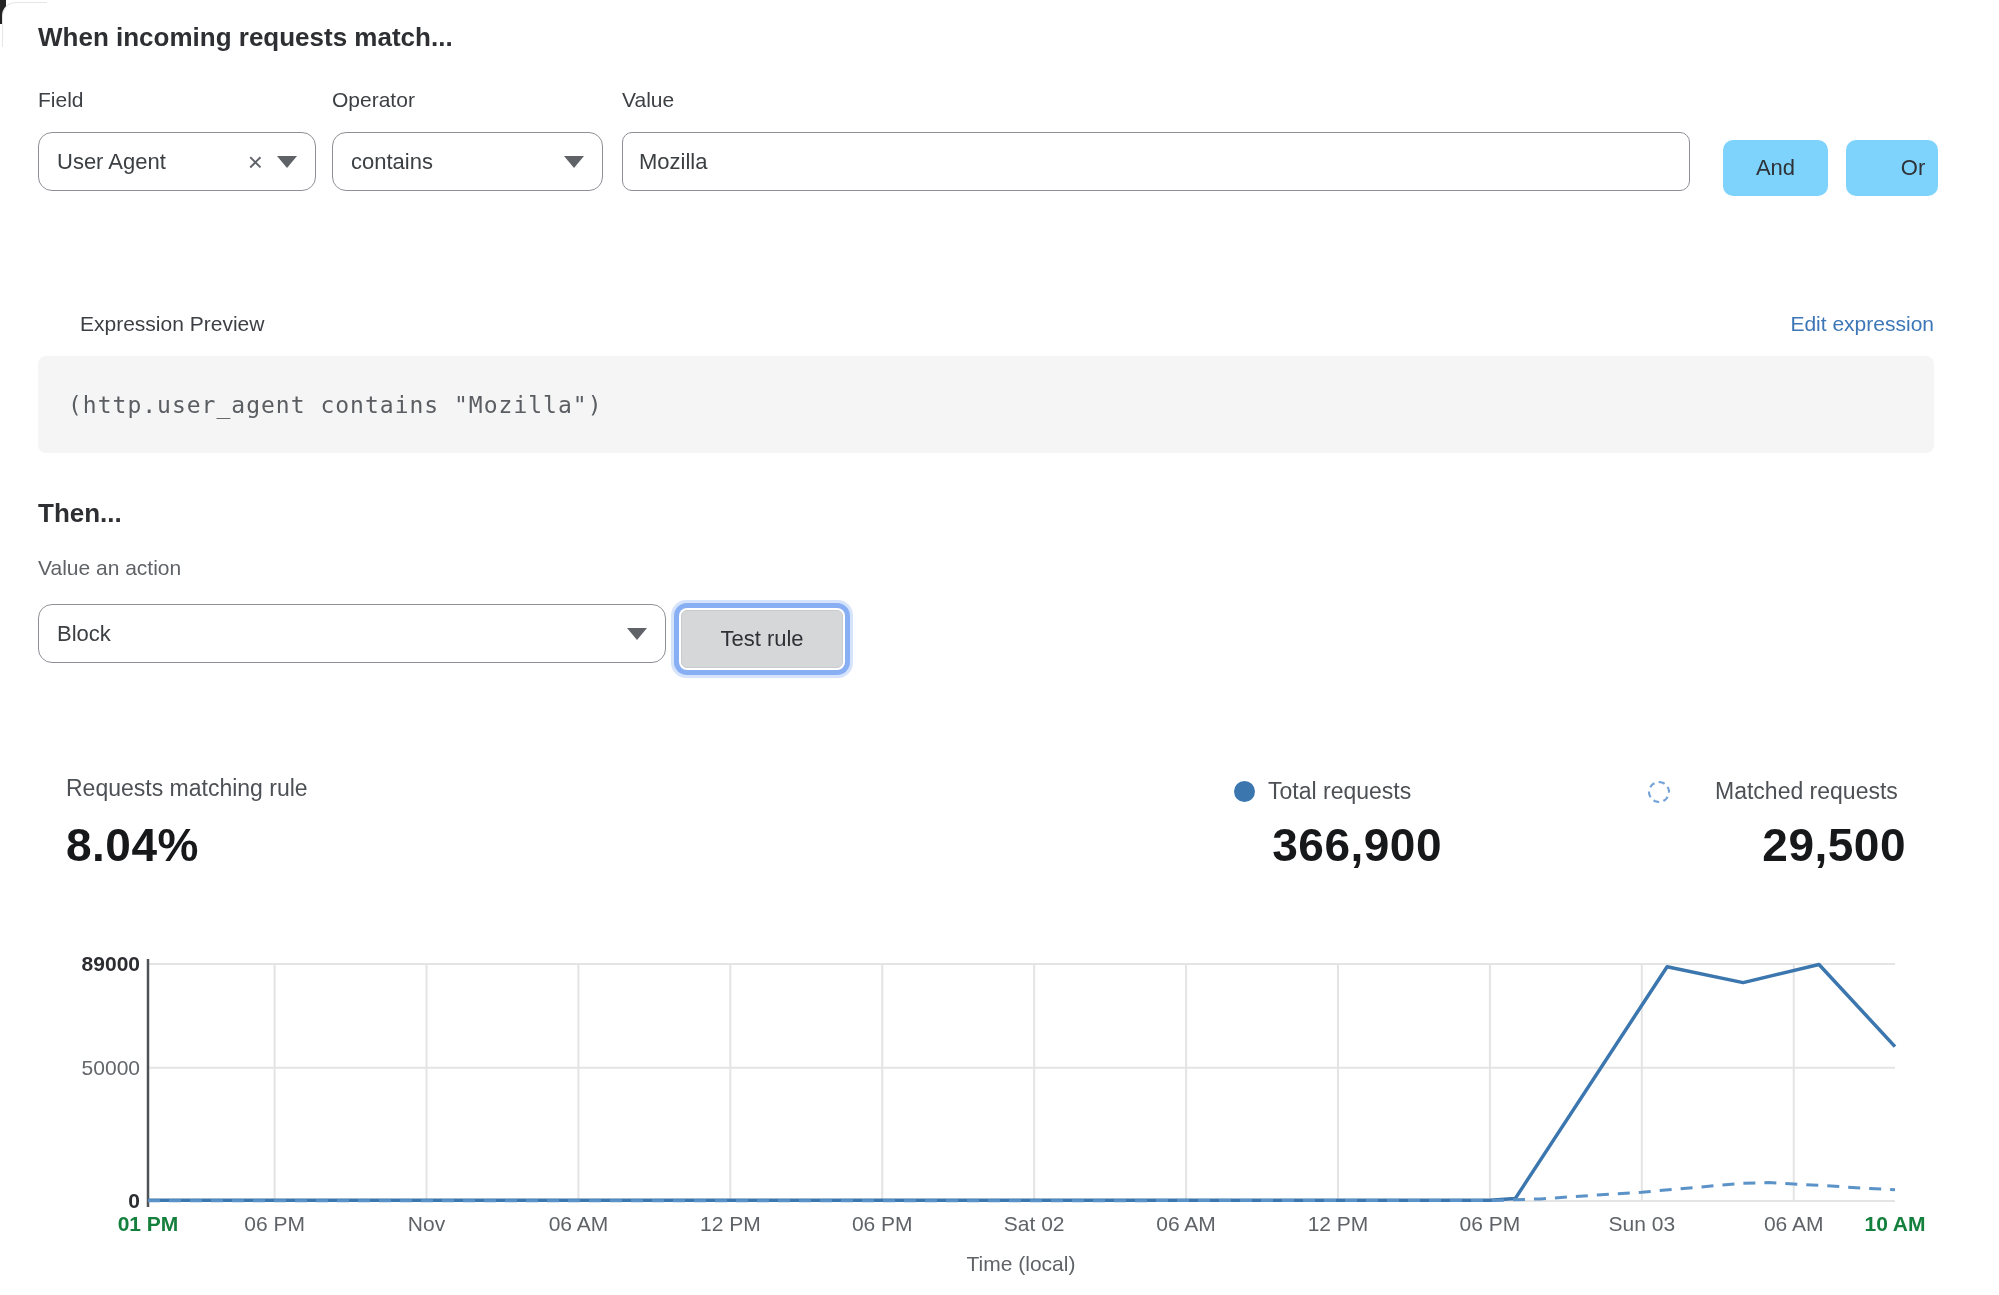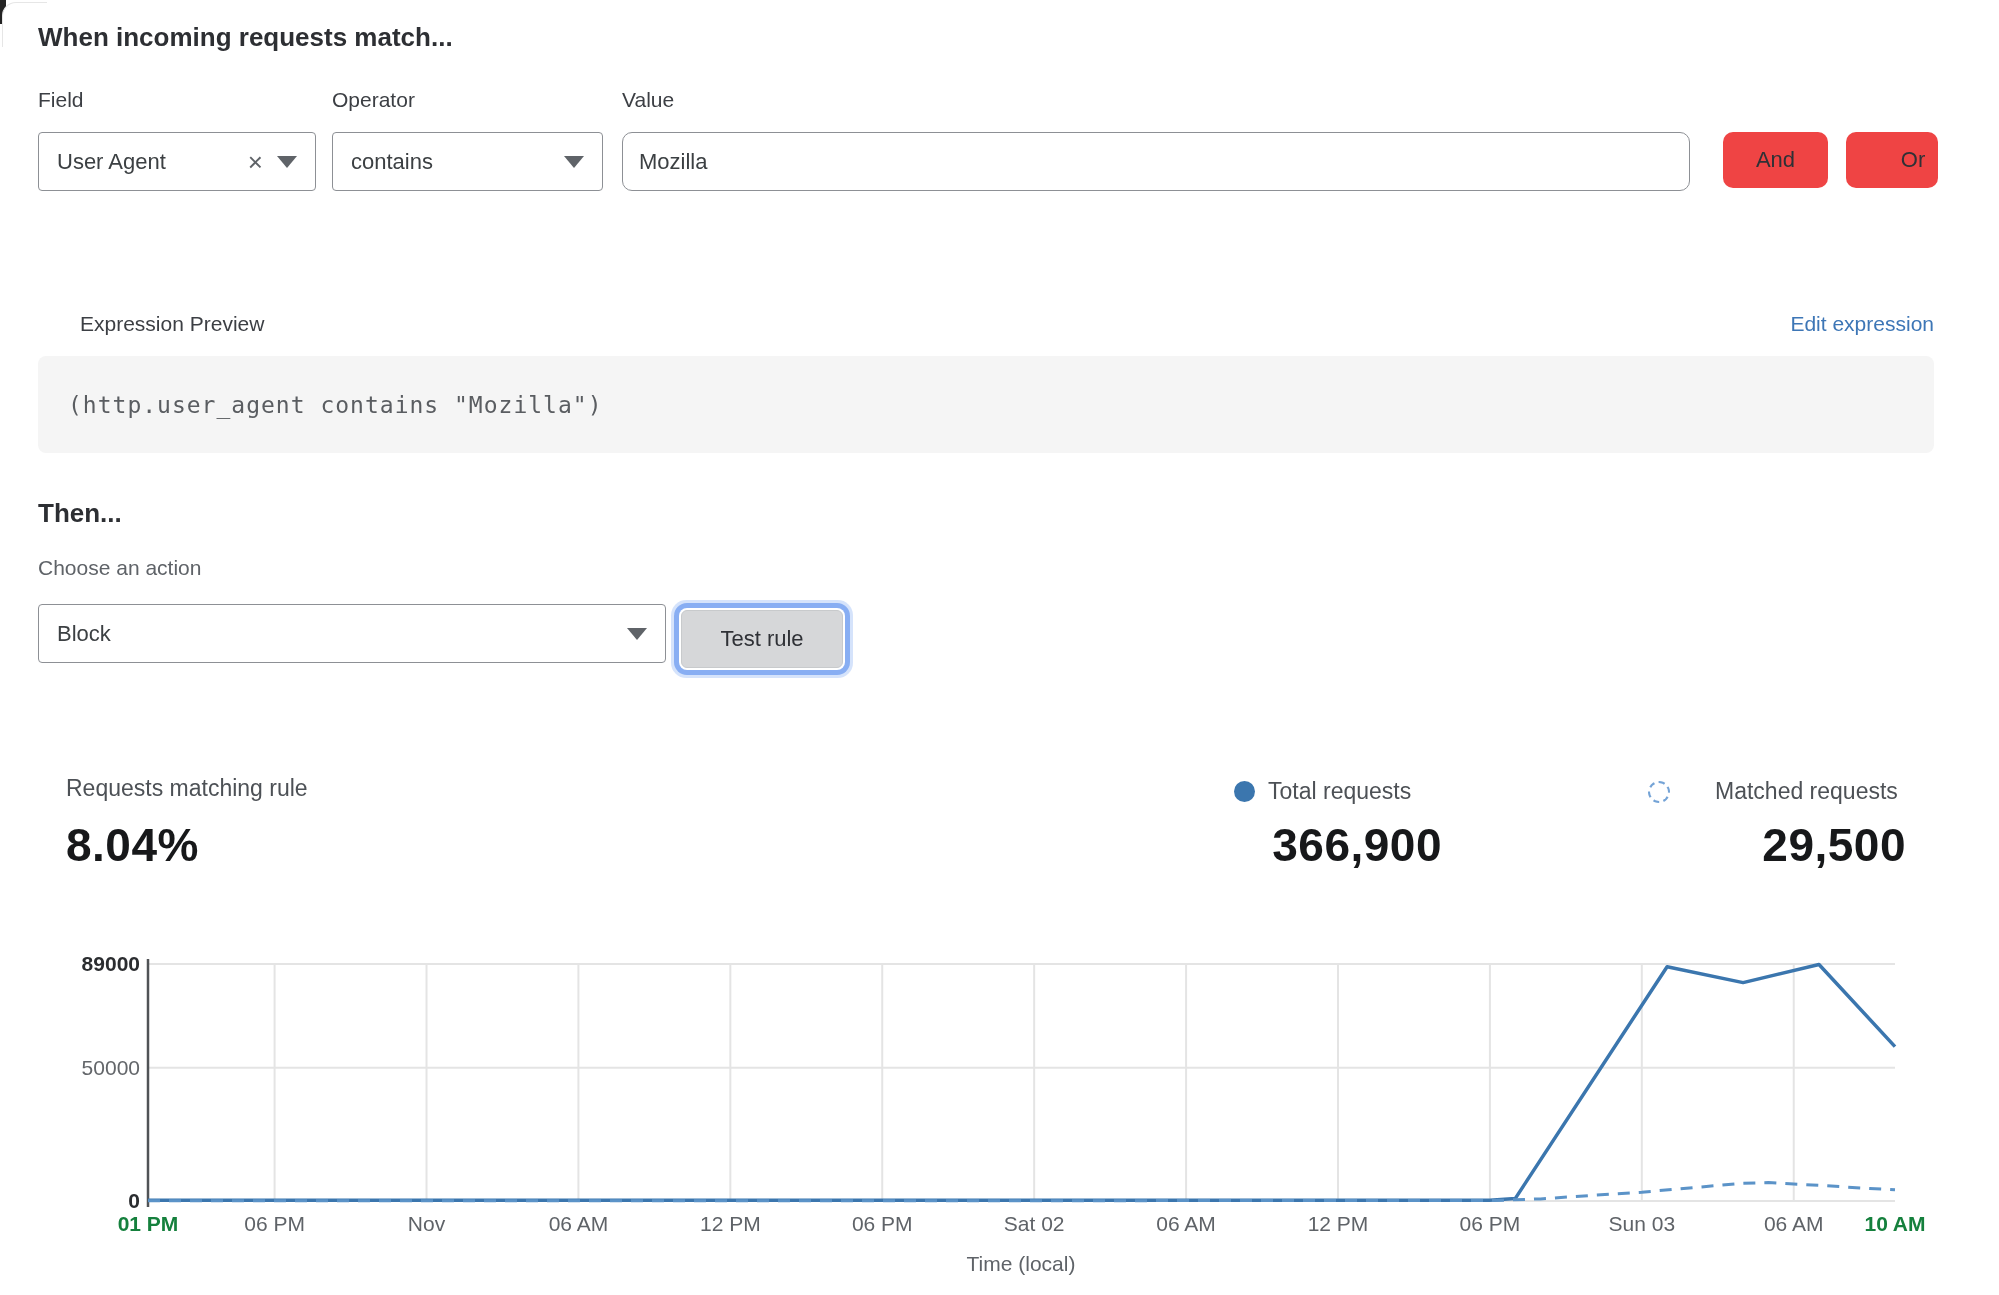--- a/index.html
+++ b/index.html
@@ -9,34 +9,34 @@
 
   
   .corner-dark{position:absolute;left:0;top:0;width:6px;height:24px;background:#232323;}
   .card-corner{position:absolute;left:2px;top:2px;width:44px;height:44px;background:#fff;
                border-top-left-radius:14px;border-top:1px solid #e6e6e6;border-left:1px solid #e6e6e6;}
 
   .h1{font-size:26px;font-weight:700;color:#2d2f33;}
   .field-label{font-size:21px;color:#3c3f44;}
   .muted-label{font-size:21px;color:#5f6368;}
 
-  .select{box-sizing:border-box;height:59px;border:1.5px solid #8d9095;border-radius:4px;
+  .select{box-sizing:border-box;height:59px;border:1.5px solid #8d9095;border-radius:14px;
           background:#fff;display:flex;align-items:center;padding:12px 18px;font-size:22px;color:#3c4043;}
   .select .grow{flex:1;}
   .caret{width:0;height:0;border-left:10px solid transparent;border-right:10px solid transparent;
          border-top:12px solid #5f6368;margin-left:14px;}
   .clear-x{font-size:26px;color:#5f6368;line-height:1;margin-left:10px;cursor:pointer;}
 
   .text-input{box-sizing:border-box;height:59px;border:1.5px solid #8d9095;border-radius:10px;
               background:#fff;font-size:22px;color:#3c4043;padding:0 16px;
               font-family:"Liberation Sans",sans-serif;}
 
-  .gray-btn{box-sizing:border-box;height:56px;border:none;border-radius:10px;background:#ef4444;
+  .gray-btn{box-sizing:border-box;height:56px;border:none;border-radius:10px;background:#7dd3fc;
             font-size:22px;color:#2f3136;display:flex;align-items:center;justify-content:center;
-            font-family:"Liberation Sans",sans-serif;cursor:pointer;}
+            font-family:"Liberation Sans",sans-serif;cursor:pointer;margin-top:8px;}
 
   .link{font-size:21px;color:#3d76b6;cursor:pointer;}
 
   .codeblock{box-sizing:border-box;background:#f5f5f5;border-radius:8px;display:flex;align-items:center;}
   .code{font-family:"DejaVu Sans Mono",monospace;font-size:23px;color:#5a5d61;letter-spacing:1px;}
 
   .test-btn{box-sizing:border-box;width:162px;height:58px;background:#d6d7d9;border:1px solid #c8cacc;
             border-radius:8px;font-size:22px;color:#2f3136;display:flex;align-items:center;justify-content:center;
             box-shadow:0 0 0 2px #ffffff,0 0 0 7px #88aef3,0 0 0 10px rgba(136,174,243,0.35);
             font-family:"Liberation Sans",sans-serif;cursor:pointer;}
@@ -82,21 +82,21 @@
   <button class="abs gray-btn" style="left:1723px;top:132px;width:105px;">And</button>
   <button class="abs gray-btn" style="left:1846px;top:132px;width:92px;padding-left:48px;">Or</button>
 
   <div class="abs field-label" style="left:48px;top:312px;margin-left:32px;">Expression Preview</div>
   <div class="abs link" style="right:65px;top:312px;">Edit expression</div>
   <div class="abs codeblock" style="left:38px;top:356px;width:1896px;height:97px;">
     <span class="code" style="padding-left:30px;">(http.user_agent contains "Mozilla")</span>
   </div>
 
   <div class="abs h1" style="left:38px;top:498px;">Then...</div>
-  <div class="abs muted-label" style="left:38px;top:556px;">Choose an action</div>
+  <div class="abs muted-label" style="left:38px;top:556px;">Value an action</div>
 
   <div class="abs select" style="left:38px;top:604px;width:628px;gap:8px;">
     <span class="grow">Block</span>
     <span class="caret"></span>
   </div>
   <button class="abs test-btn" style="left:681px;top:610px;border-radius:6px;">Test rule</button>
 
   <div class="abs stat-label" style="left:66px;top:775px;">Requests matching rule</div>
   <div class="abs stat-value" style="left:66px;top:818px;">8.04%</div>
 

